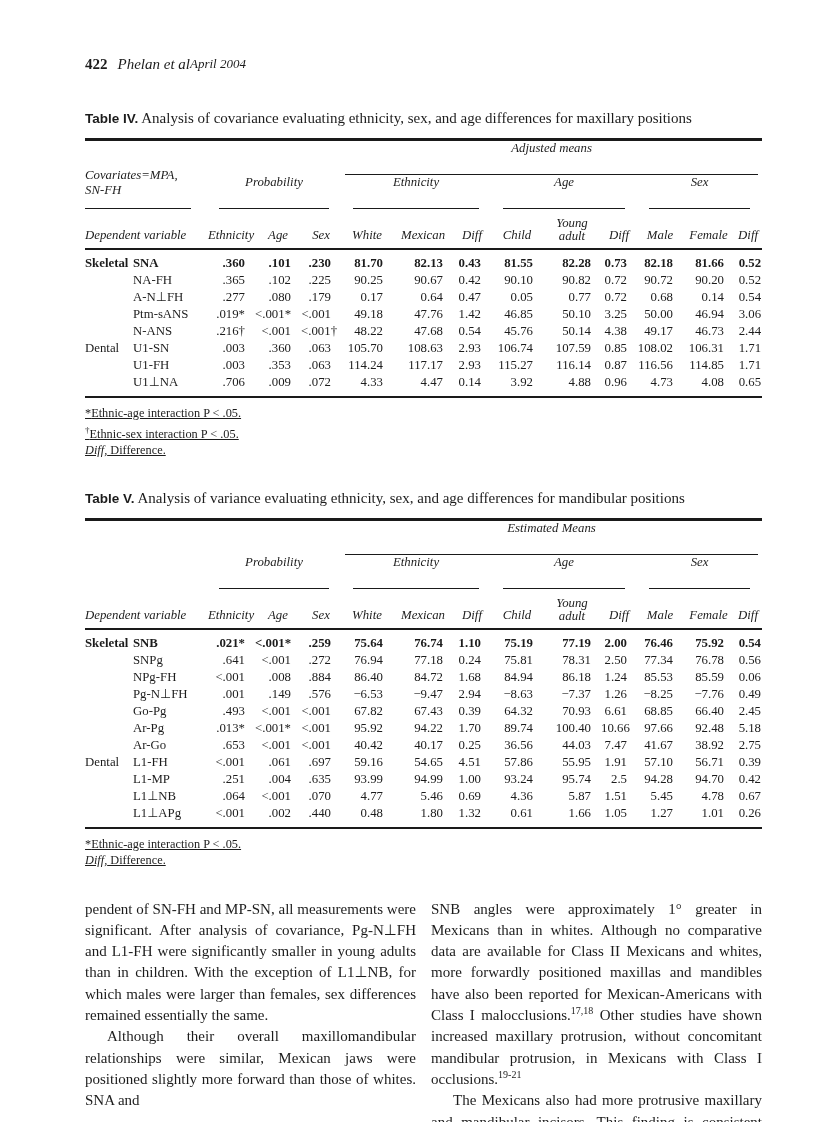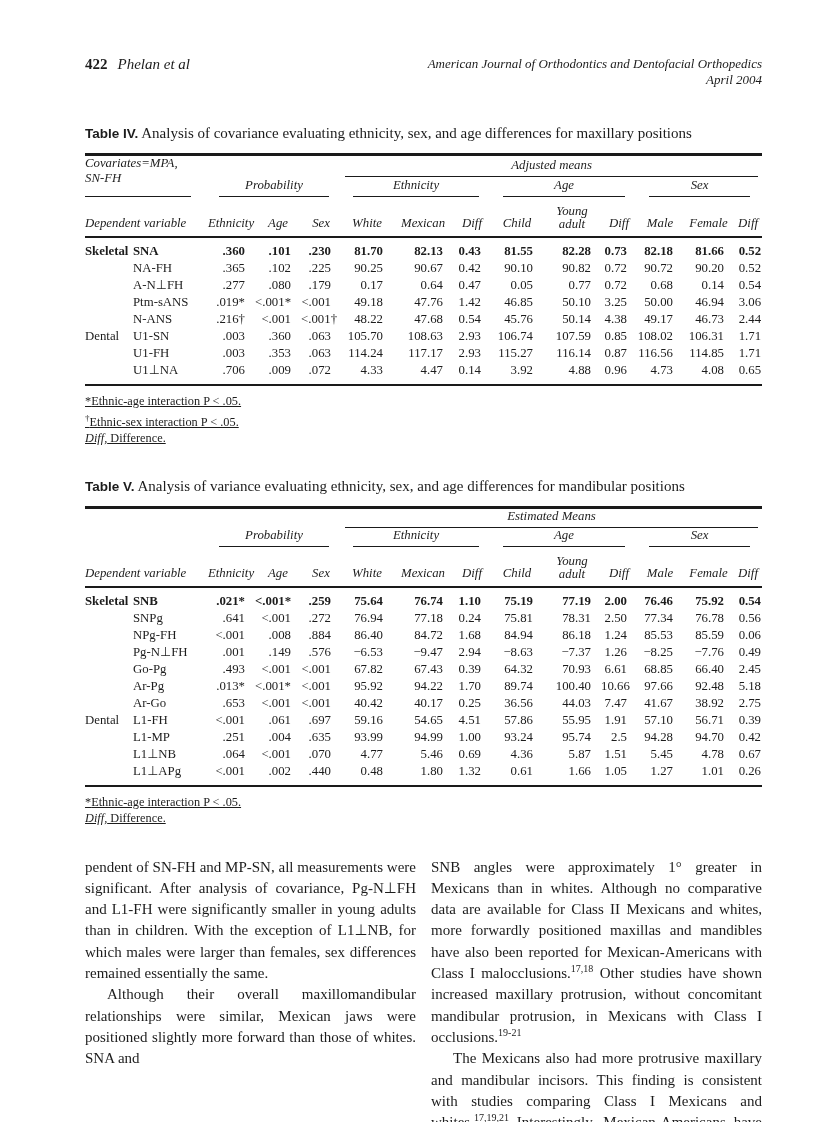--- a/index.html
+++ b/index.html
@@ -4,21 +4,21 @@
 <style>
   html,body{margin:0;padding:0;}
   body{
     width:838px;height:1122px;background:#ffffff;position:relative;overflow:hidden;
     font-family:"Liberation Serif", serif;color:#1c1c1c;
     -webkit-font-smoothing:antialiased;
   }
   .sheet{padding:56px 76px 0 85px;}
 
   
-  .running-head{display:flex;justify-content:space-between;align-items:flex-start;}
+  .running-head{display:flex;align-items:flex-start;}
   .rh-left{font-size:15px;line-height:17px;}
   .rh-left .pagenum{font-weight:bold;}
   .rh-left .auth{font-style:italic;margin-left:10px;}
   .rh-right{text-align:right;font-style:italic;font-size:13px;line-height:16px;}
 
   
   .table-title{margin-top:36px;font-size:15px;line-height:18px;}
   .table-title .tbl-label{font-family:"Liberation Sans", sans-serif;font-weight:bold;font-size:13.5px;}
   .table-title .tbl-rest{font-size:15px;}
   .tt2{margin-top:30px;}
@@ -26,21 +26,21 @@
   
   table.data-table{
     width:677px;border-collapse:collapse;table-layout:fixed;
     margin-top:10px;
     border-top:3px solid #1a1a1a;border-bottom:2px solid #1a1a1a;
     font-size:12.8px;
   }
   table.data-table th{font-style:italic;font-weight:normal;padding:0;vertical-align:bottom;}
   .thr1 th{padding-top:7px;}
   th.grp .grp-label{
-    display:block;text-align:center;padding-bottom:3px;margin:0 12px;
+    display:block;text-align:center;padding-bottom:18px;margin:0 12px;
     border-bottom:1.4px solid #1a1a1a;
   }
   th.means .grp-label{margin:0 4px;}
   th.covariates{vertical-align:bottom;text-align:left;}
   th.covariates .cov-inner{
     padding-bottom:10px;margin-right:16px;border-bottom:1.4px solid #1a1a1a;
     line-height:15px;
   }
   th.blankhead{border:none;}
   tr.colhdr th{
@@ -78,21 +78,20 @@
 </head>
 <body>
 
 <div class="sheet">
 
   <div class="running-head">
     <div class="rh-left">
       <span class="pagenum">422</span><span class="auth">Phelan et al</span>
     </div>
     <div class="rh-right">
-      <div>American Journal of Orthodontics and Dentofacial Orthopedics</div>
       <div>April 2004</div>
     </div>
   </div>
 
   <div class="table-title">
     <span class="tbl-label">Table IV.</span>
     <span class="tbl-rest">Analysis of covariance evaluating ethnicity, sex, and age differences for maxillary positions</span>
   </div>
 
   <table class="data-table">

